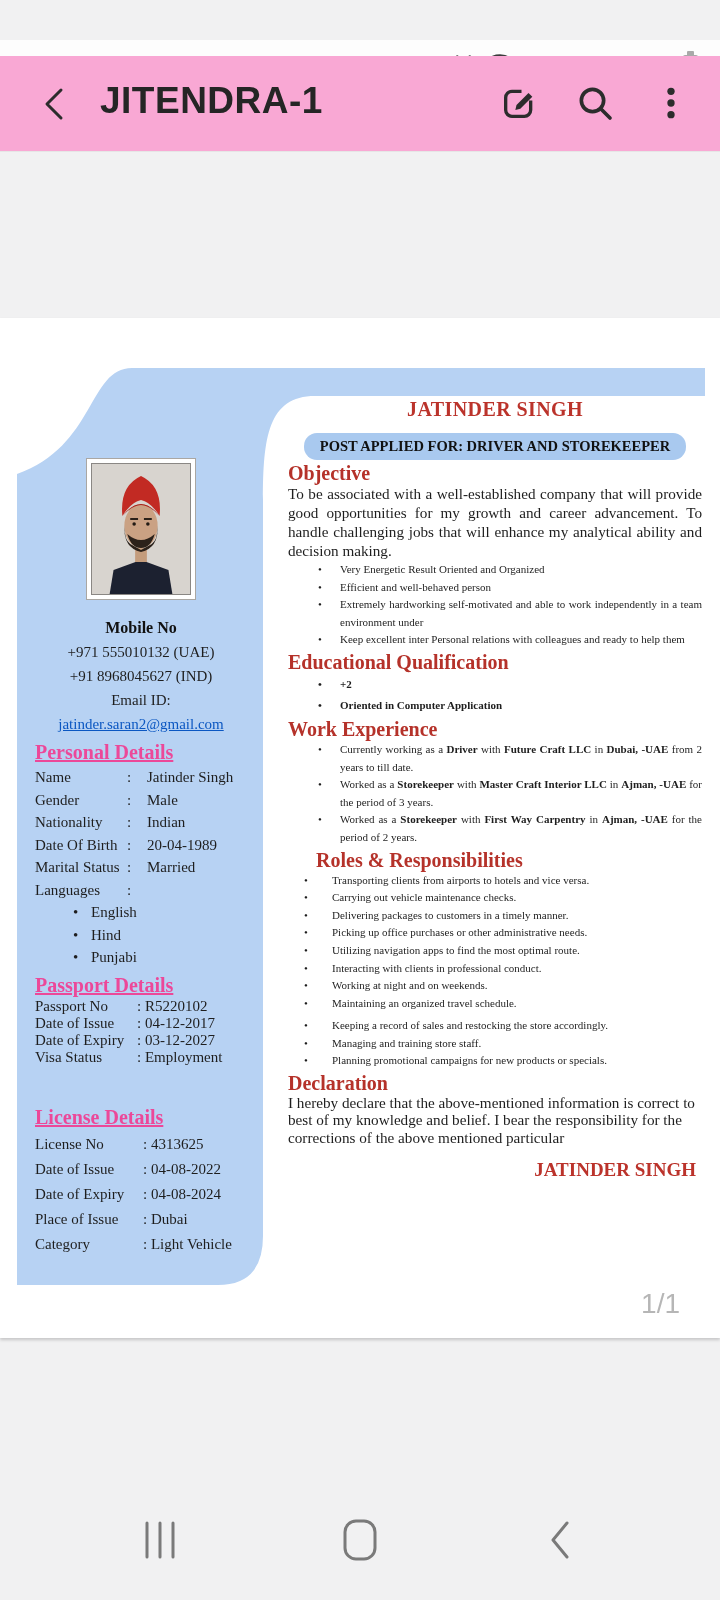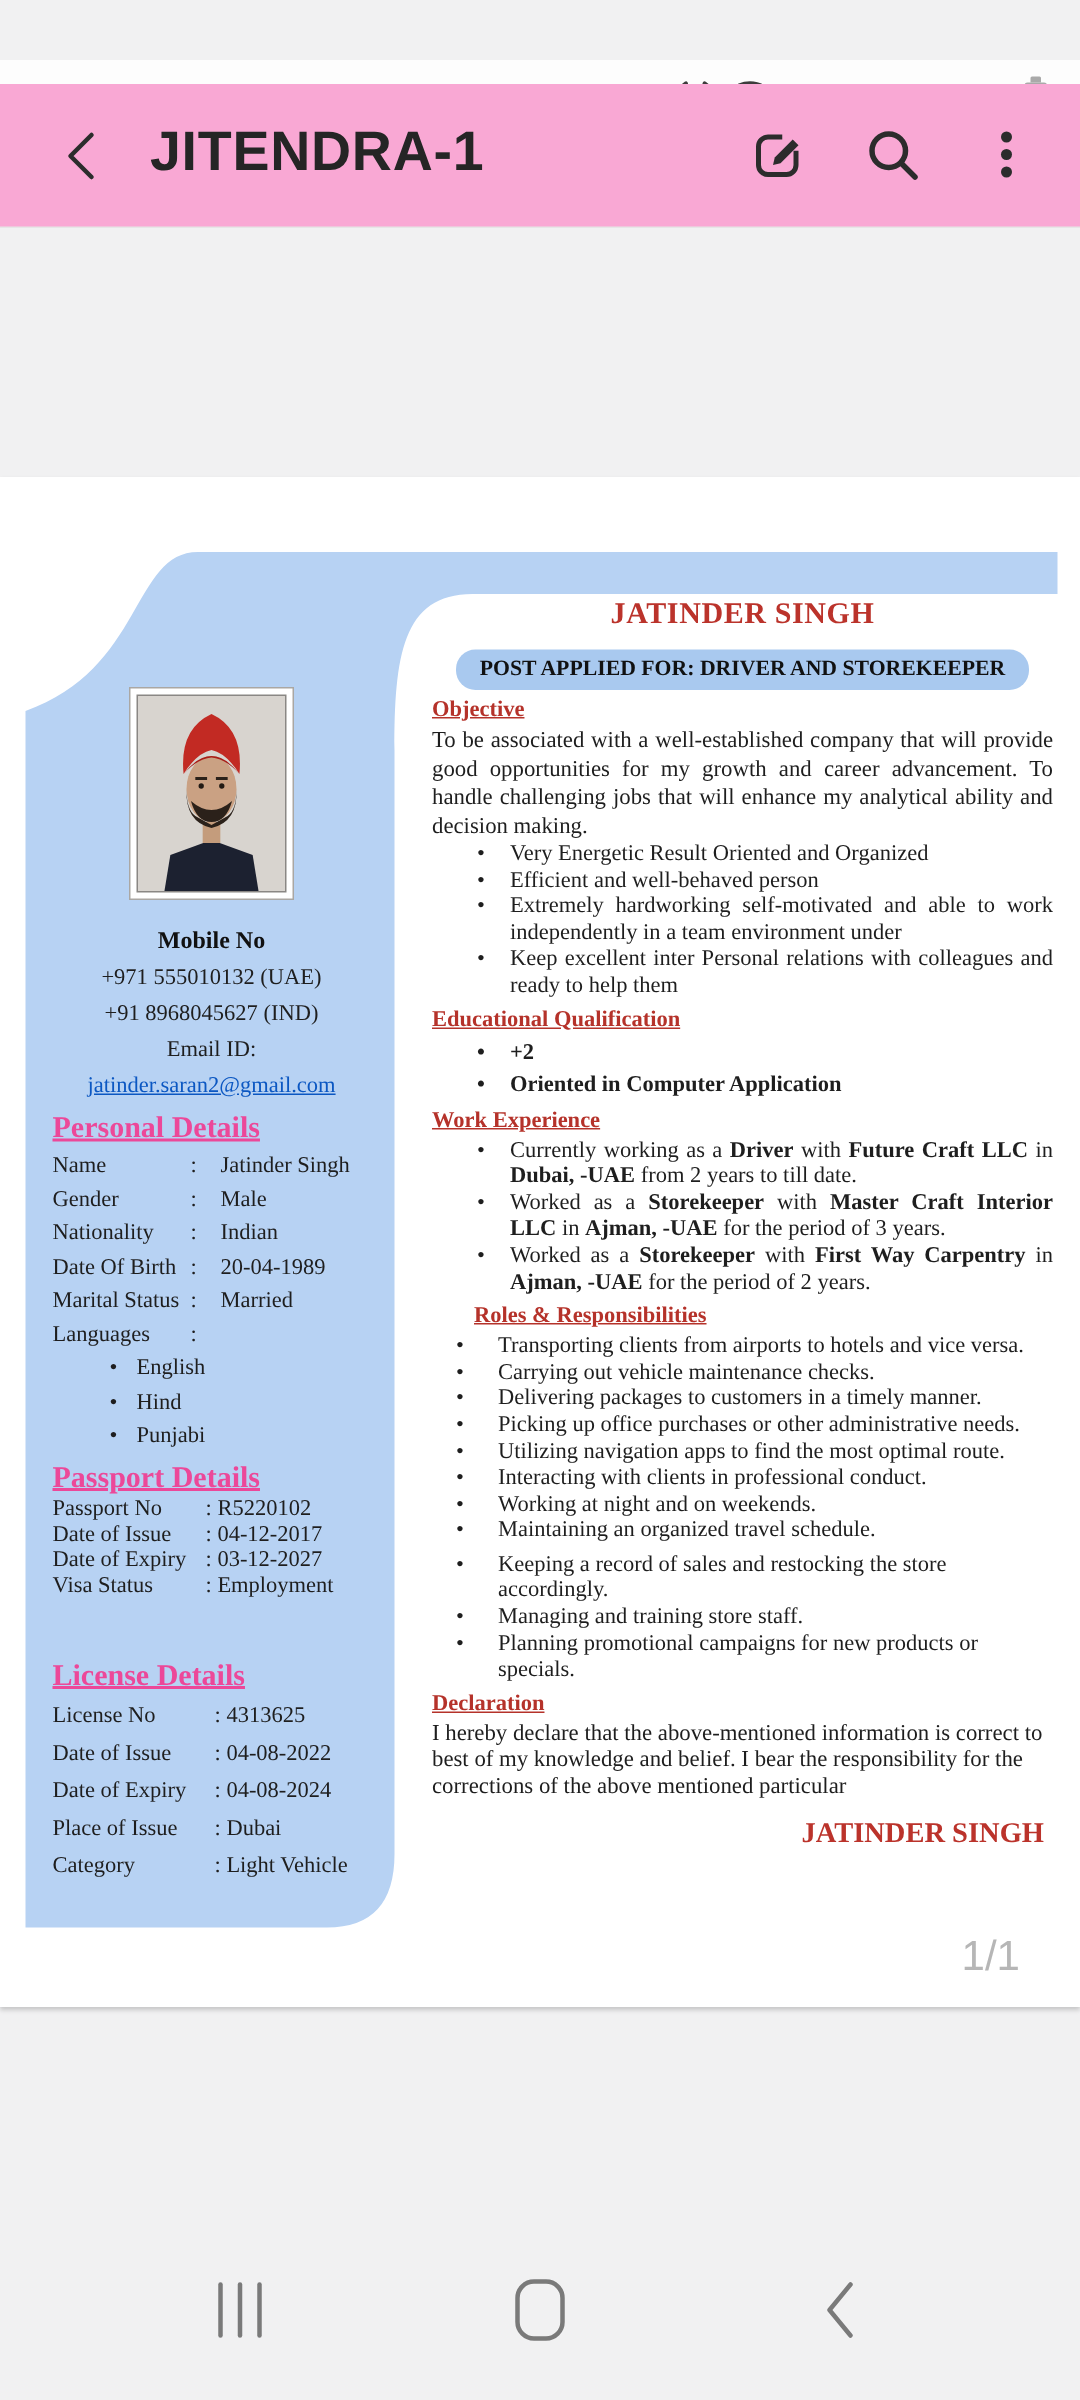--- a/index.html
+++ b/index.html
@@ -47,25 +47,25 @@
   .pp-row{display:grid;grid-template-columns:102px 1fr;line-height:17px;font-size:15px;}
   .lic-heading{margin-top:40px;}
   .lic-rows{margin-top:3px;}
   .lic-row{display:grid;grid-template-columns:108px 1fr;line-height:25px;}
 
   
   .main-col{position:absolute;left:288px;top:78px;width:414px;}
   .doc-name{text-align:center;color:#bb332b;font-size:20px;font-weight:bold;letter-spacing:.4px;line-height:26px;}
   .pill-wrap{margin-top:11px;display:flex;justify-content:center;}
   .post-pill{background:#a9c9ef;border-radius:13px;padding:4px 16px;font-size:14.5px;font-weight:bold;color:#111;line-height:19px;}
-  .m-heading{color:#b5322a;font-weight:bold;text-decoration:underline;font-size:15px;line-height:21px;margin-top:3px;}
+  .m-heading{color:#b5322a;font-weight:bold;font-size:20px;line-height:21px;margin-top:3px;}
   .indent{margin-left:28px;}
   .para{font-size:15.2px;line-height:19px;text-align:justify;}
   .blist{margin:1px 0 0 0;padding:0;list-style:none;}
-  .blist li{position:relative;padding-left:52px;line-height:17.6px;font-size:15px;}
+  .blist li{position:relative;padding-left:52px;line-height:17.6px;font-size:11px;}
   .blist li:before{content:"•";position:absolute;left:30px;}
   .blist.justify li{text-align:justify;}
   .blist.bold li{font-weight:bold;line-height:21px;}
   .roles-list li{padding-left:44px;}
   .roles-list li:before{left:16px;}
   .roles-list li:nth-child(9){margin-top:5px;}
   .decl-para{font-size:15.2px;line-height:17.4px;}
   .signature{text-align:right;color:#bb332b;font-size:19px;font-weight:bold;margin-top:13px;padding-right:6px;}
   .page-indicator{position:absolute;right:40px;bottom:18px;font-family:"Liberation Sans",sans-serif;font-size:28px;color:#b6b6b6;}
 

